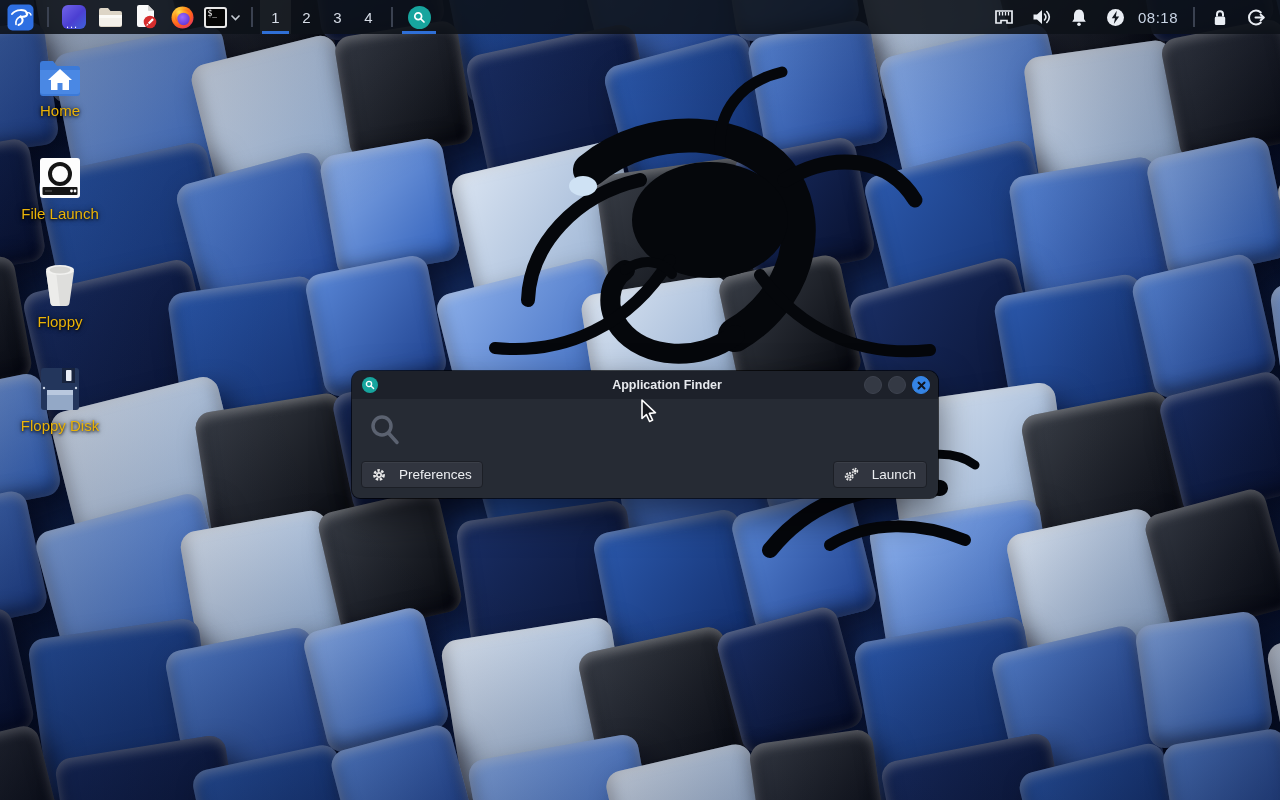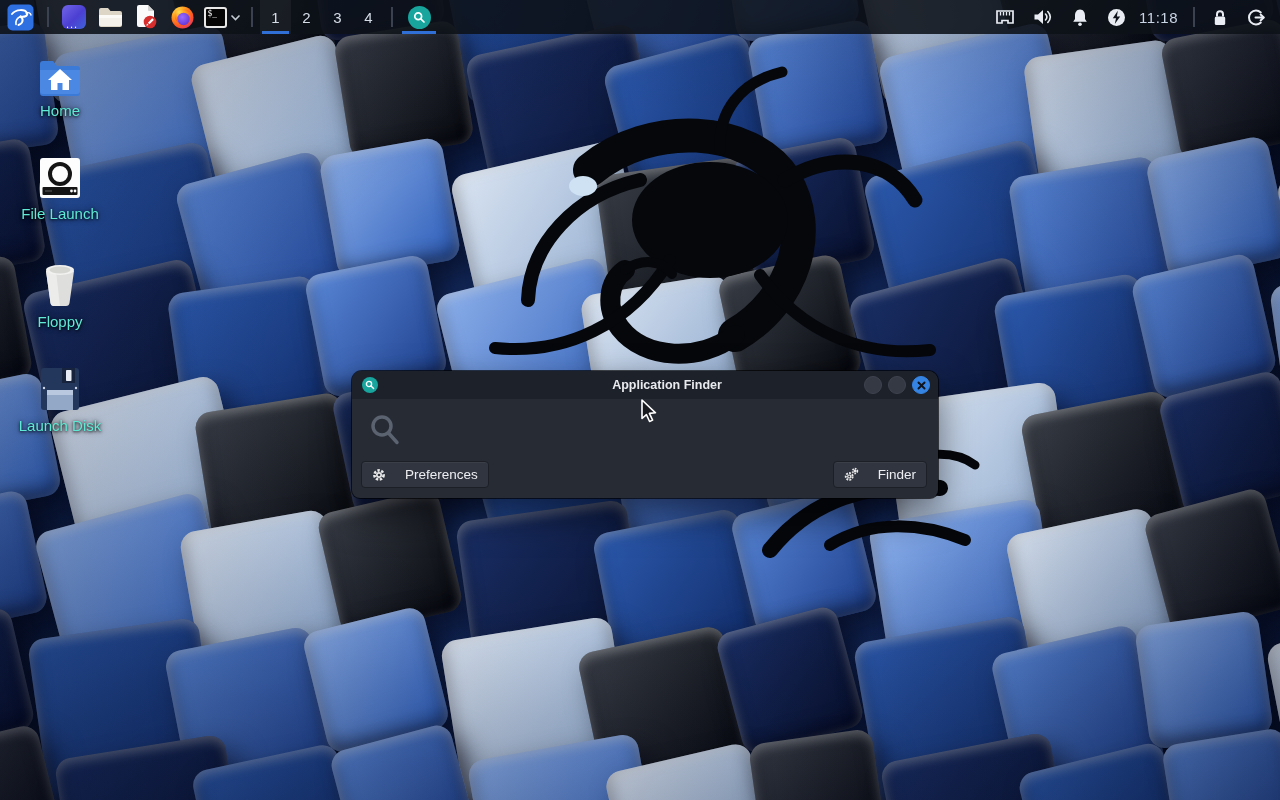--- a/index.html
+++ b/index.html
@@ -33,21 +33,21 @@
   .term-box { width:23px; height:21px; background:#050505; border:2px solid #e8e8e8; border-radius:3px;
     color:#fff; font-family:"DejaVu Sans Mono",monospace; font-size:8px; line-height:9px; padding-left:2px; }
   .chev { margin-left:3px; }
   .purple-app { width:24px; height:24px; border-radius:6px;
     background:linear-gradient(135deg,#7264e8 0%,#4b3fd2 55%,#3f63d8 100%);
     color:#fff; font-size:11px; line-height:10px; padding:14px 0 0 4px; letter-spacing:1px; }
   .teal-circle { width:23px; height:23px; border-radius:50%; background:#17a59e; display:flex; align-items:center; justify-content:center; }
 
   
   .desk-item { position:absolute; width:100px; left:10px; z-index:5; text-align:center; cursor:default; }
-  .desk-item .dlabel { margin-top:5px; color:#5eead4; font-size:15px;
+  .desk-item .dlabel { margin-top:5px; color:#eab308; font-size:15px;
     text-shadow:0 1px 3px rgba(0,0,0,.95), 0 0 6px rgba(0,0,0,.6); }
   .desk-item .dicon { display:flex; justify-content:center; }
 
   
   #appfinder { position:absolute; left:352px; top:371px; width:586px; height:127px; z-index:20;
     background:#262b34; border-radius:10px 10px 8px 8px; box-shadow:0 16px 36px rgba(0,0,6,.55), 0 0 0 1px rgba(0,0,0,.65); }
   #af-titlebar { height:28px; background:#1d212a; border-radius:10px 10px 0 0;
     display:flex; align-items:center; position:relative; }
   #af-title { position:absolute; left:0; right:0; text-align:center; font-size:12.5px; font-weight:bold; color:#e8eaee;padding-left:44px; }
   #af-appicon { width:16px; height:16px; border-radius:50%; background:#17a59e; margin-left:10px;
@@ -59,21 +59,21 @@
 
   #af-body { position:relative; height:99px; }
   #af-search-icon { position:absolute; left:17px; top:14px; }
   #af-input { position:absolute; left:66px; top:16px; width:506px; height:31px;
     background:#171b21; border:2px solid #3584e4; border-radius:5px;
     display:flex; align-items:center; padding-left:10px; font-size:14.5px; color:#edeff2; }
   #af-input .caret { width:1px; height:17px; background:#fff; margin-left:1px; }
   #af-input .dd-arrow { position:absolute; right:9px; top:3px; color:#9aa1ab; font-size:16px; }
   .af-btn { position:absolute; bottom:10px; height:27px; background:#31353f; border:1px solid #1c1f26;
     border-radius:4px; box-shadow:inset 0 1px 0 rgba(255,255,255,.05);
-    display:flex; align-items:center; gap:19px; padding:0 10px; font-size:13.5px; color:#eceef1; }
+    display:flex; align-items:center; gap:13px; padding:0 10px; font-size:13.5px; color:#eceef1; }
   #af-prefs { left:9px; }
   #af-launch { right:11px; }
 
   #cursor { position:absolute; left:640px; top:399px; z-index:30; }
 </style>
 </head>
 <body>
 
 <div id="wallpaper">
   <div id="cubes">
@@ -308,21 +308,21 @@
     </svg>
   </div>
 
   <div class="tray-icn">
     <svg width="19" height="19" viewBox="0 0 19 19">
       <circle cx="9.5" cy="9.5" r="8.5" fill="#e9edf3"></circle>
       <polygon points="10.8,2.8 5.8,10.3 9,10.3 7.8,16 13.2,8.4 9.9,8.4" fill="#10151d"></polygon>
     </svg>
   </div>
 
-  <div id="clock">11:18</div>
+  <div id="clock">08:18</div>
 
   <div class="p-sep"></div>
 
   <div class="tray-icn">
     <svg width="18" height="19" viewBox="0 0 18 19">
       <path d="M6,8.5 V6.2 a3,3 0 0 1 6,0 v2.3" fill="none" stroke="#e9edf3" stroke-width="2"></path>
       <rect x="3.8" y="8.5" width="10.4" height="8.5" rx="1.6" fill="#e9edf3"></rect>
     </svg>
   </div>
 
@@ -379,21 +379,21 @@
     <svg width="42" height="46" viewBox="0 0 42 46">
       <rect x="2" y="2" width="38" height="42" rx="3" fill="#23365c"></rect>
       <rect x="23" y="2" width="13" height="15" fill="#17233d"></rect>
       <rect x="27" y="4" width="5.5" height="11" rx="0.8" fill="#e7ecf4"></rect>
       <path d="M8,24 h26 v20 h-26 z" fill="#93a8c6"></path>
       <path d="M8,24 h26 v5 h-26 z" fill="#b9c8de"></path>
       <circle cx="5" cy="22" r="1.2" fill="#cdd8e8"></circle>
         <circle cx="37" cy="22" r="1.2" fill="#cdd8e8"></circle>
     </svg>
   </div>
-  <div class="dlabel">Launch Disk</div>
+  <div class="dlabel">Floppy Disk</div>
 </div>
 
 <div id="appfinder">
   <div id="af-titlebar">
     <div id="af-appicon">
       <svg width="10" height="10" viewBox="0 0 10 10">
         <circle cx="4" cy="4" r="2.6" fill="none" stroke="#fff" stroke-width="1.4"></circle>
         <line x1="6" y1="6" x2="8.6" y2="8.6" stroke="#fff" stroke-width="1.4" stroke-linecap="round"></line>
       </svg>
     </div>
@@ -429,20 +429,20 @@
     </div>
 
     <div class="af-btn" id="af-launch">
       <svg width="15" height="15" viewBox="0 0 15 15">
         <circle cx="5.2" cy="9.5" r="3.4" fill="none" stroke="#e8e8e8" stroke-width="2" stroke-dasharray="1.9 1.2"></circle>
         <circle cx="5.2" cy="9.5" r="2.1" fill="#e8e8e8"></circle>
         <circle cx="5.2" cy="9.5" r="0.9" fill="#31353f"></circle>
         <circle cx="11" cy="4" r="2.4" fill="none" stroke="#e8e8e8" stroke-width="1.7" stroke-dasharray="1.5 1"></circle>
         <circle cx="11" cy="4" r="1.4" fill="#e8e8e8"></circle>
       </svg>
-      <span>Finder</span>
+      <span>Launch</span>
     </div>
   </div>
 </div>
 
 <svg id="cursor" width="19" height="26" viewBox="0 0 19 26">
   <path d="M2,1 L2,19.5 L6.4,15.6 L9.6,22.5 L12.6,21.1 L9.4,14.4 L15.5,13.8 Z" fill="#17191f" stroke="#fff" stroke-width="1.6" stroke-linejoin="round"></path>
 </svg>
 
 </body></html>

